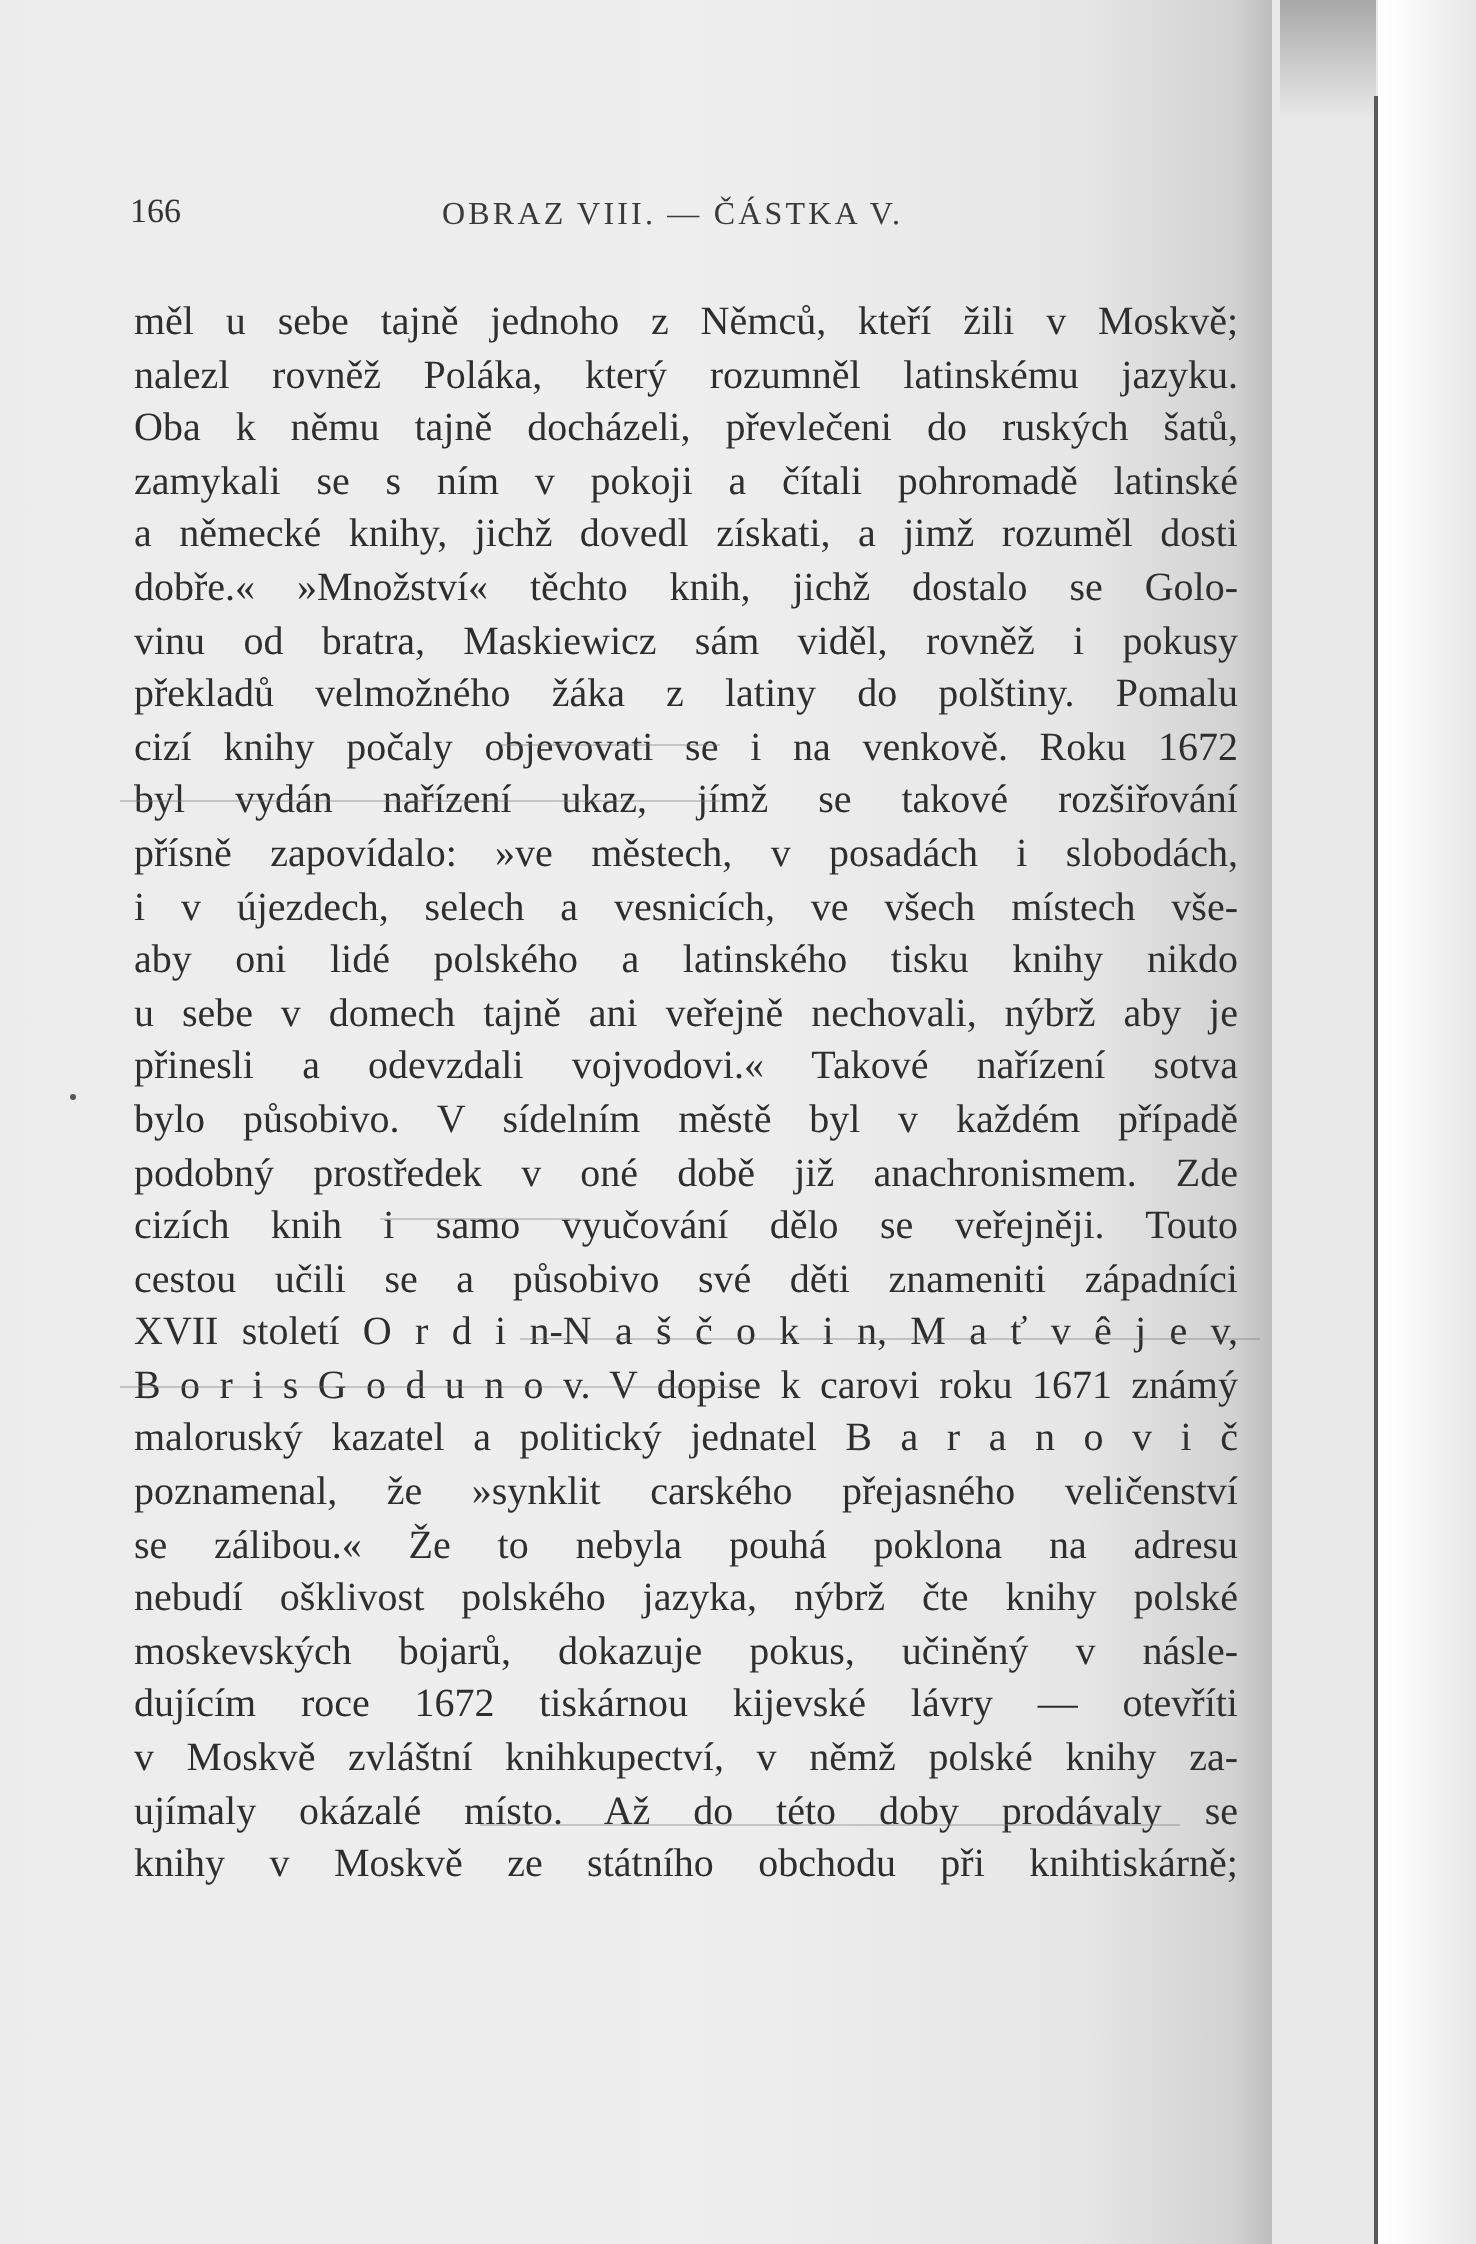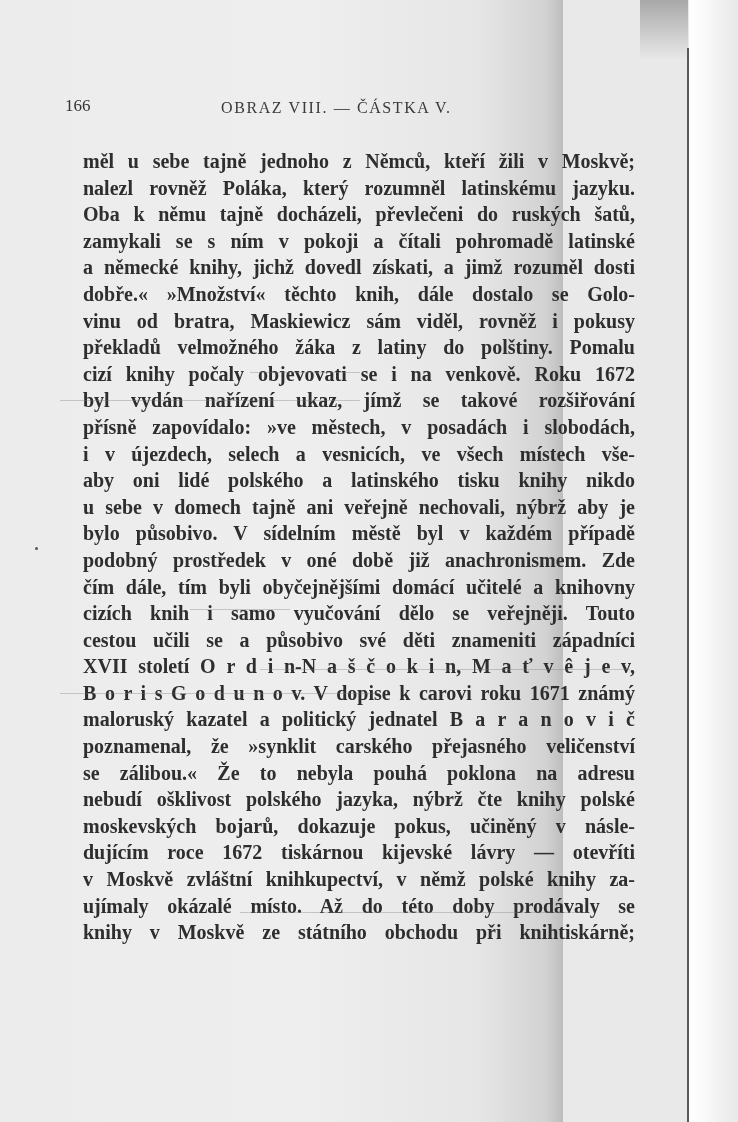--- a/index.html
+++ b/index.html
@@ -12,21 +12,21 @@
       overflow: hidden;
       position: relative;
       background: #e9e9e9;
       font-family: "Liberation Serif", "DejaVu Serif", serif;
       color: #2a2a2a;
     }
     .page {
       position: absolute;
       left: 0;
       top: 0;
-      width: 563px;
+      width: 636px;
       height: 1122px;
       background: linear-gradient(90deg, #ececec 0%, #eeeeee 55%, #e6e6e6 85%, #d2d2d2 97%, #bdbdbd 100%);
     }
     .page-edge {
       position: absolute;
       left: 687px;
       top: 48px;
       width: 2px;
       height: 1074px;
       background: #5a5a5a;
@@ -64,24 +64,23 @@
     .running-head {
       position: absolute;
       left: 221px;
       top: 3px;
       font-size: 16px;
       letter-spacing: 1.6px;
       color: #3a3a3a;
     }
     .body-text {
       position: absolute;
-      left: 83px;
+      left: 67px;
       top: 148px;
       width: 552px;
-      font-weight: bold;
     }
     .line {
       display: block;
       height: 26.6px;
       line-height: 26.6px;
       font-size: 20px;
       white-space: nowrap;
       text-align: justify;
       text-align-last: justify;
       color: #2e2e2e;
@@ -116,32 +115,32 @@
   </div>
 
   <div class="margin-dot"></div>
 
   <div class="body-text">
     <span class="line">měl u sebe tajně jednoho z Němců, kteří žili v Moskvě;</span>
     <span class="line">nalezl rovněž Poláka, který rozumněl latinskému jazyku.</span>
     <span class="line">Oba k němu tajně docházeli, převlečeni do ruských šatů,</span>
     <span class="line">zamykali se s ním v pokoji a čítali pohromadě latinské</span>
     <span class="line">a německé knihy, jichž dovedl získati, a jimž rozuměl dosti</span>
-    <span class="line">dobře.« »Množství« těchto knih, dále dostalo se Golo-</span>
+    <span class="line">dobře.« »Množství« těchto knih, jichž dostalo se Golo-</span>
     <span class="line">vinu od bratra, Maskiewicz sám viděl, rovněž i pokusy</span>
     <span class="line">překladů velmožného žáka z latiny do polštiny. Pomalu</span>
     <span class="line">cizí knihy počaly objevovati se i na venkově. Roku 1672</span>
     <span class="line">byl vydán nařízení ukaz, jímž se takové rozšiřování</span>
     <span class="line">přísně zapovídalo: »ve městech, v posadách i slobodách,</span>
     <span class="line">i v újezdech, selech a vesnicích, ve všech místech vše-</span>
     <span class="line">aby oni lidé polského a latinského tisku knihy nikdo</span>
     <span class="line">u sebe v domech tajně ani veřejně nechovali, nýbrž aby je</span>
+    <span class="line">přinesli a odevzdali vojvodovi.« Takové nařízení sotva</span>
     <span class="line">bylo působivo. V sídelním městě byl v každém případě</span>
     <span class="line">podobný prostředek v oné době již anachronismem. Zde</span>
-    <span class="line">čím dále, tím byli obyčejnějšími domácí učitelé a knihovny</span>
     <span class="line">cizích knih i samo vyučování dělo se veřejněji. Touto</span>
     <span class="line">cestou učili se a působivo své děti znameniti západníci</span>
     <span class="line">XVII století O r d i n-N a š č o k i n, M a ť v ê j e v,</span>
     <span class="line">B o r i s G o d u n o v. V dopise k carovi roku 1671 známý</span>
     <span class="line">maloruský kazatel a politický jednatel B a r a n o v i č</span>
     <span class="line">poznamenal, že »synklit carského přejasného veličenství</span>
     <span class="line">se zálibou.« Že to nebyla pouhá poklona na adresu</span>
     <span class="line">nebudí ošklivost polského jazyka, nýbrž čte knihy polské</span>
     <span class="line">moskevských bojarů, dokazuje pokus, učiněný v násle-</span>
     <span class="line">dujícím roce 1672 tiskárnou kijevské lávry — otevříti</span>

